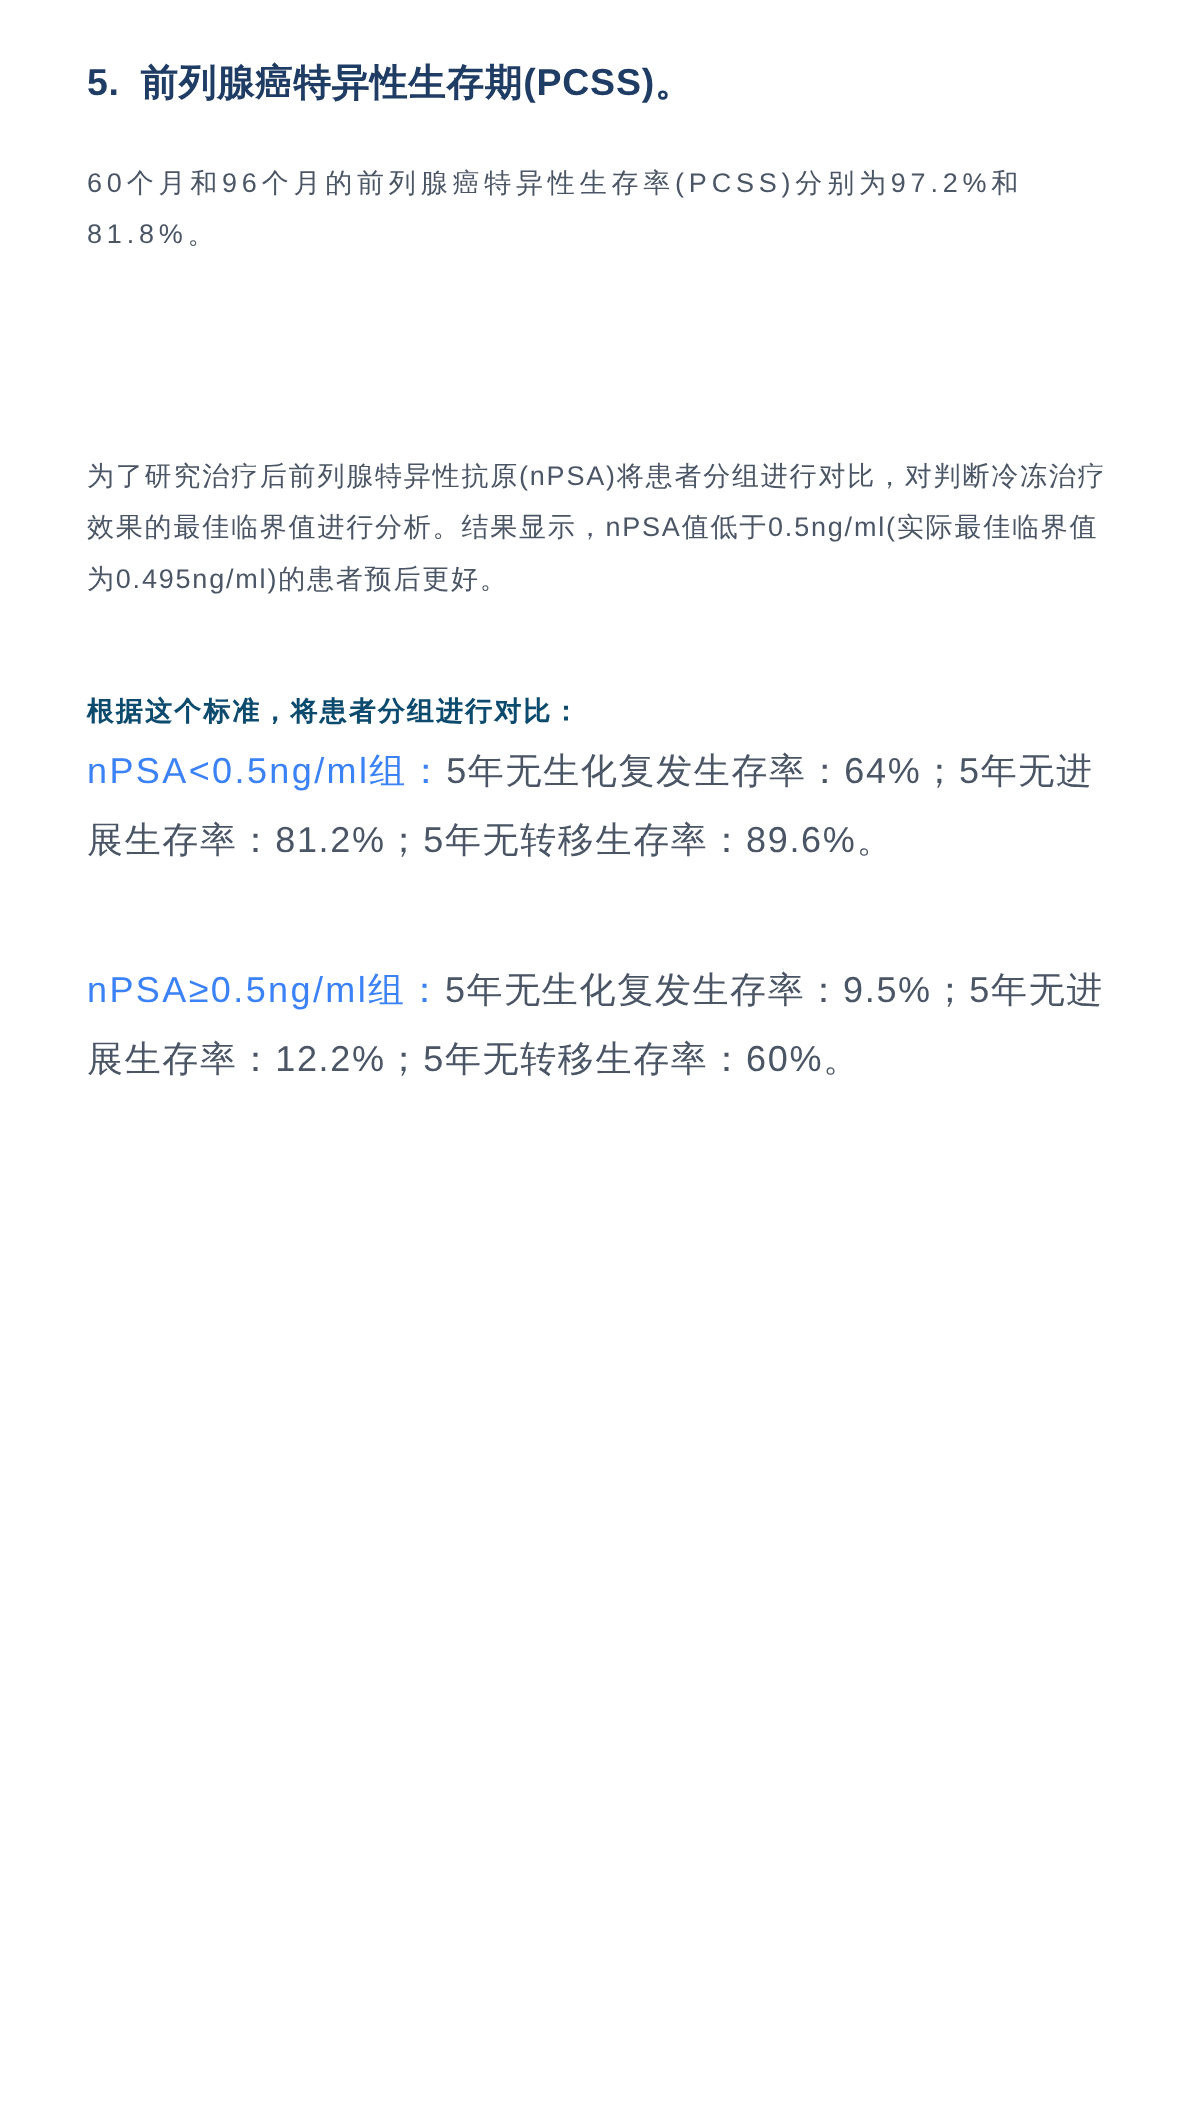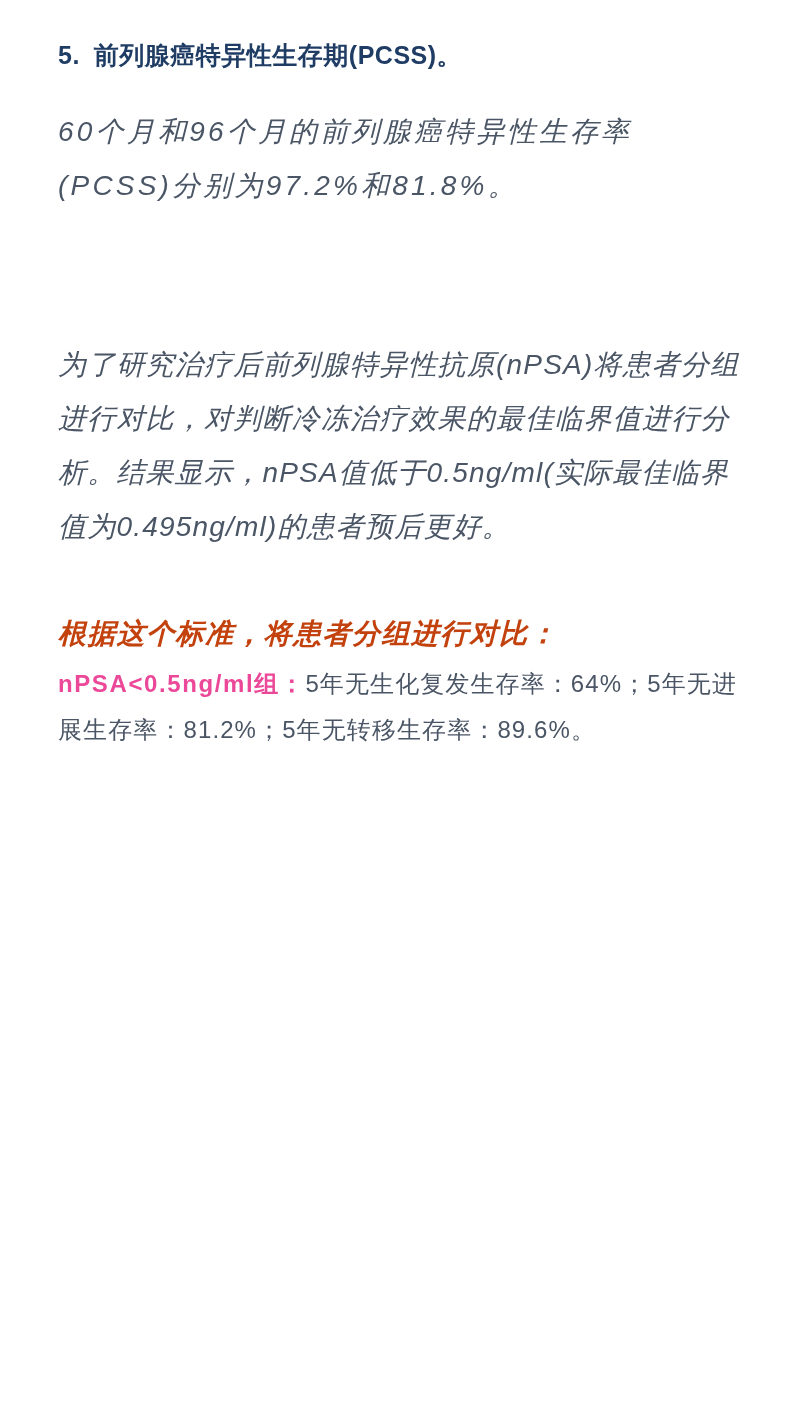--- a/index.html
+++ b/index.html
@@ -31,52 +31,51 @@
     font-size: 25px;
     line-height: 1.55;
     letter-spacing: 0.5px;
     margin: 0;
   }
   .heading .num {
     margin-right: 14px;
   }
 
   .body-text {
-    font-size: 28px;
+    font-size: 18px;
     line-height: 1.92;
     letter-spacing: 1.2px;
     color: #4a5565;
     margin: 0;
-    font-style: italic;
   }
   .body-text.loose {
     letter-spacing: 3.2px;
   }
 
   .spacer-lg { height: 112px; }
   .spacer-md { height: 54px; }
   .spacer-sm { height: 30px; }
   .spacer-xs { height: 14px; }
 
   .strong-lead {
     font-weight: bold;
-    color: #c2410c;
+    color: #0c4a6e;
     letter-spacing: 1.4px;
   }
 
   .group-para {
     font-size: 24px;
     line-height: 1.92;
     letter-spacing: 1.1px;
     color: #4a5565;
     margin: 0;
   }
   .group-label {
-    font-weight: bold;
-    color: #ec4899;
+    font-weight: normal;
+    color: #3b82f6;
     letter-spacing: 1.6px;
   }
 </style>
 </head>
 <body>
 
 <div class="page">
 
   <div class="section">
     <div class="heading">
@@ -95,15 +94,18 @@
     <div class="spacer-md"></div>
 
     <p class="body-text strong-lead">根据这个标准，将患者分组进行对比：</p>
 
     <p class="group-para">
       <span class="group-label">nPSA&lt;0.5ng/ml组：</span><span>5年无生化复发生存率：64%；5年无进展生存率：81.2%；5年无转移生存率：89.6%。</span>
     </p>
 
     <div class="spacer-md"></div>
 
+    <p class="group-para">
+      <span class="group-label">nPSA≥0.5ng/ml组：</span><span>5年无生化复发生存率：9.5%；5年无进展生存率：12.2%；5年无转移生存率：60%。</span>
+    </p>
   </div>
 
 </div>
 
 </body></html>

